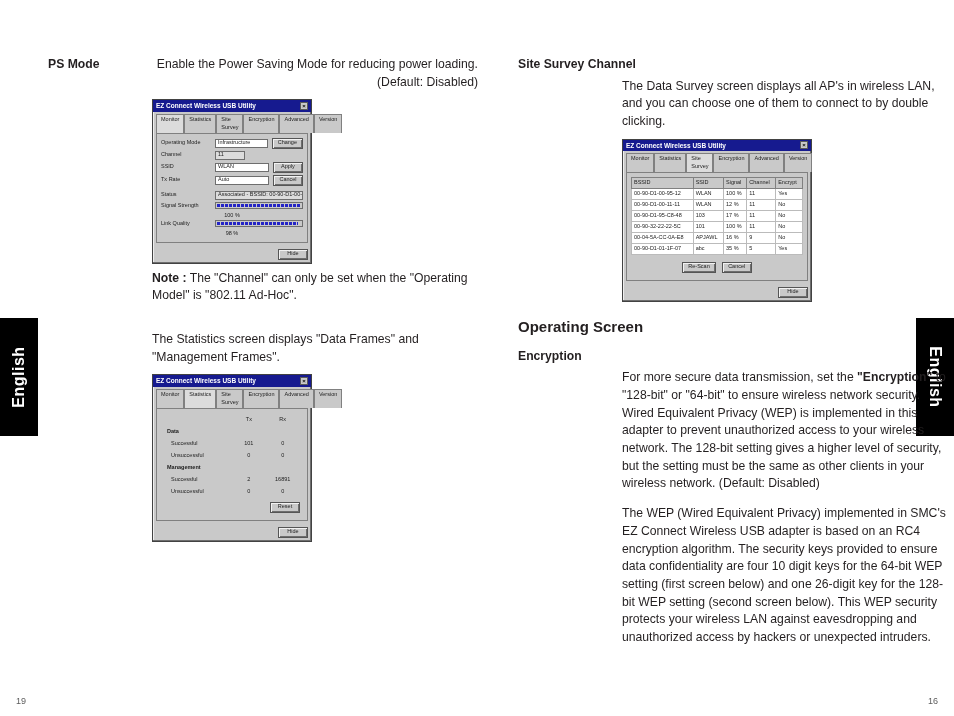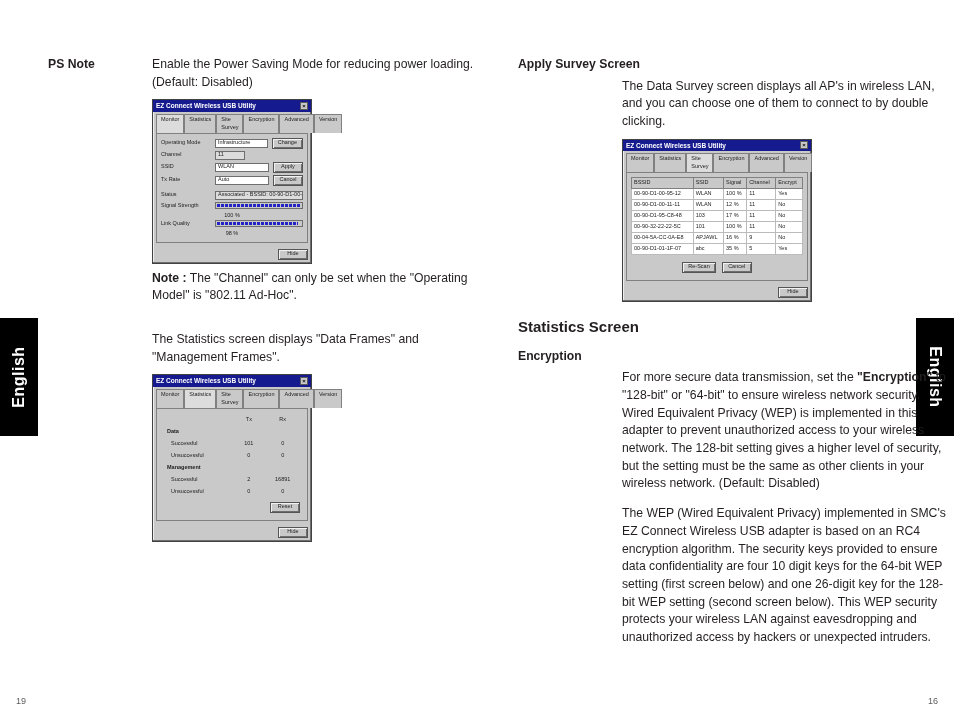--- a/index.html
+++ b/index.html
@@ -13,21 +13,21 @@
   .pgnum { position: absolute; bottom: 10px; font-size: 9px; color: #5c5c5c; }
   .pgnum.left  { left: 16px; }
   .pgnum.right { right: 16px; margin-top: 44px; }
 
   .col { position: absolute; top: 56px; width: 430px; font-size: 12.2px; line-height: 1.45; }
   .col.left  { left: 48px; }
   .col.right { left: 518px; }
 
   .row { display: flex; gap: 14px; margin-bottom: 4px; }
   .label { width: 90px; font-weight: 700; flex: none; }
-  .body  { flex: 1; }
+  .body  { flex: 1; text-align: right; }
   .indent { margin-left: 104px; }
   .h2 { font-weight: 700; font-size: 15px; margin: 14px 0 10px 0; }
   .bold { font-weight: 700; }
   .note { margin-top: 6px; }
 
   
   .win { background: #c9c9c9; border: 1px solid #424242; box-shadow: inset -1px -1px 0 #6e6e6e, inset 1px 1px 0 #efefef; font-size: 6px; color: #222; }
   .win .titlebar { background: #161a8f; color: #fff; padding: 1px 3px; font-weight: 700; display: flex; justify-content: space-between; align-items: center; font-size: 6.5px; }
   .win .xbtn { width: 8px; height: 8px; background: #c9c9c9; border: 1px solid #5a5a5a; display: inline-flex; align-items: center; justify-content: center; font-size: 6px; color:#000; line-height:1; }
   .win .tabs { display: flex; gap: 0; padding: 2px 3px 0 3px; }
@@ -65,21 +65,21 @@
     </div>
 <div class="tab-right">
       <span class="vtext-r">English</span>
     </div>
 <div class="pgnum left">19</div>
 <div class="pgnum right">16</div>
 
 <div class="col left">
 
   <div class="row">
-    <div class="label">PS Note</div>
+    <div class="label">PS Mode</div>
     <div class="body">Enable the Power Saving Mode for reducing power loading. (Default: Disabled)</div>
   </div>
 
   <div class="indent">
     <div class="win win1">
       <div class="titlebar">
         <span>EZ Connect Wireless USB Utility</span>
         <span class="xbtn">×</span>
       </div>
       <div class="tabs">
@@ -207,21 +207,21 @@
             <span class="btn">Hide</span>
           </div>
     </div>
   </div>
 
 </div>
 
 <div class="col right">
 
   <div class="row">
-    <div class="label" style="width:auto">Apply Survey Screen</div>
+    <div class="label" style="width:auto">Site Survey Channel</div>
   </div>
   <div class="indent">The Data Survey screen displays all AP's in wireless LAN, and you can choose one of them to connect to by double clicking.</div>
 
   <div class="indent">
     <div class="win win3">
       <div class="titlebar">
             <span>EZ Connect Wireless USB Utility</span>
             <span class="xbtn">×</span>
           </div>
       <div class="tabs">
@@ -290,21 +290,21 @@
           <span class="btn">Re-Scan</span>
           <span class="btn">Cancel</span>
         </div>
       </div>
       <div class="footer">
             <span class="btn">Hide</span>
           </div>
     </div>
   </div>
 
-  <div class="h2">Statistics Screen</div>
+  <div class="h2">Operating Screen</div>
 
   <div class="row">
     <div class="label" style="width:auto">Encryption</div>
   </div>
   <div class="indent">
     <span>For more secure data transmission, set the </span><span class="bold">"Encryption"</span><span> to "128-bit" or "64-bit" to ensure wireless network security. Wired Equivalent Privacy (WEP) is implemented in this adapter to prevent unauthorized access to your wireless network. The 128-bit setting gives a higher level of security, but the setting must be the same as other clients in your wireless network. (Default: Disabled)</span>
   </div>
   <div class="indent" style="margin-top:12px">The WEP (Wired Equivalent Privacy) implemented in SMC's EZ Connect Wireless USB adapter is based on an RC4 encryption algorithm. The security keys provided to ensure data confidentiality are four 10 digit keys for the 64-bit WEP setting (first screen below) and one 26-digit key for the 128-bit WEP setting (second screen below). This WEP security protects your wireless LAN against eavesdropping and unauthorized access by hackers or unexpected intruders.</div>
 
 </div>

